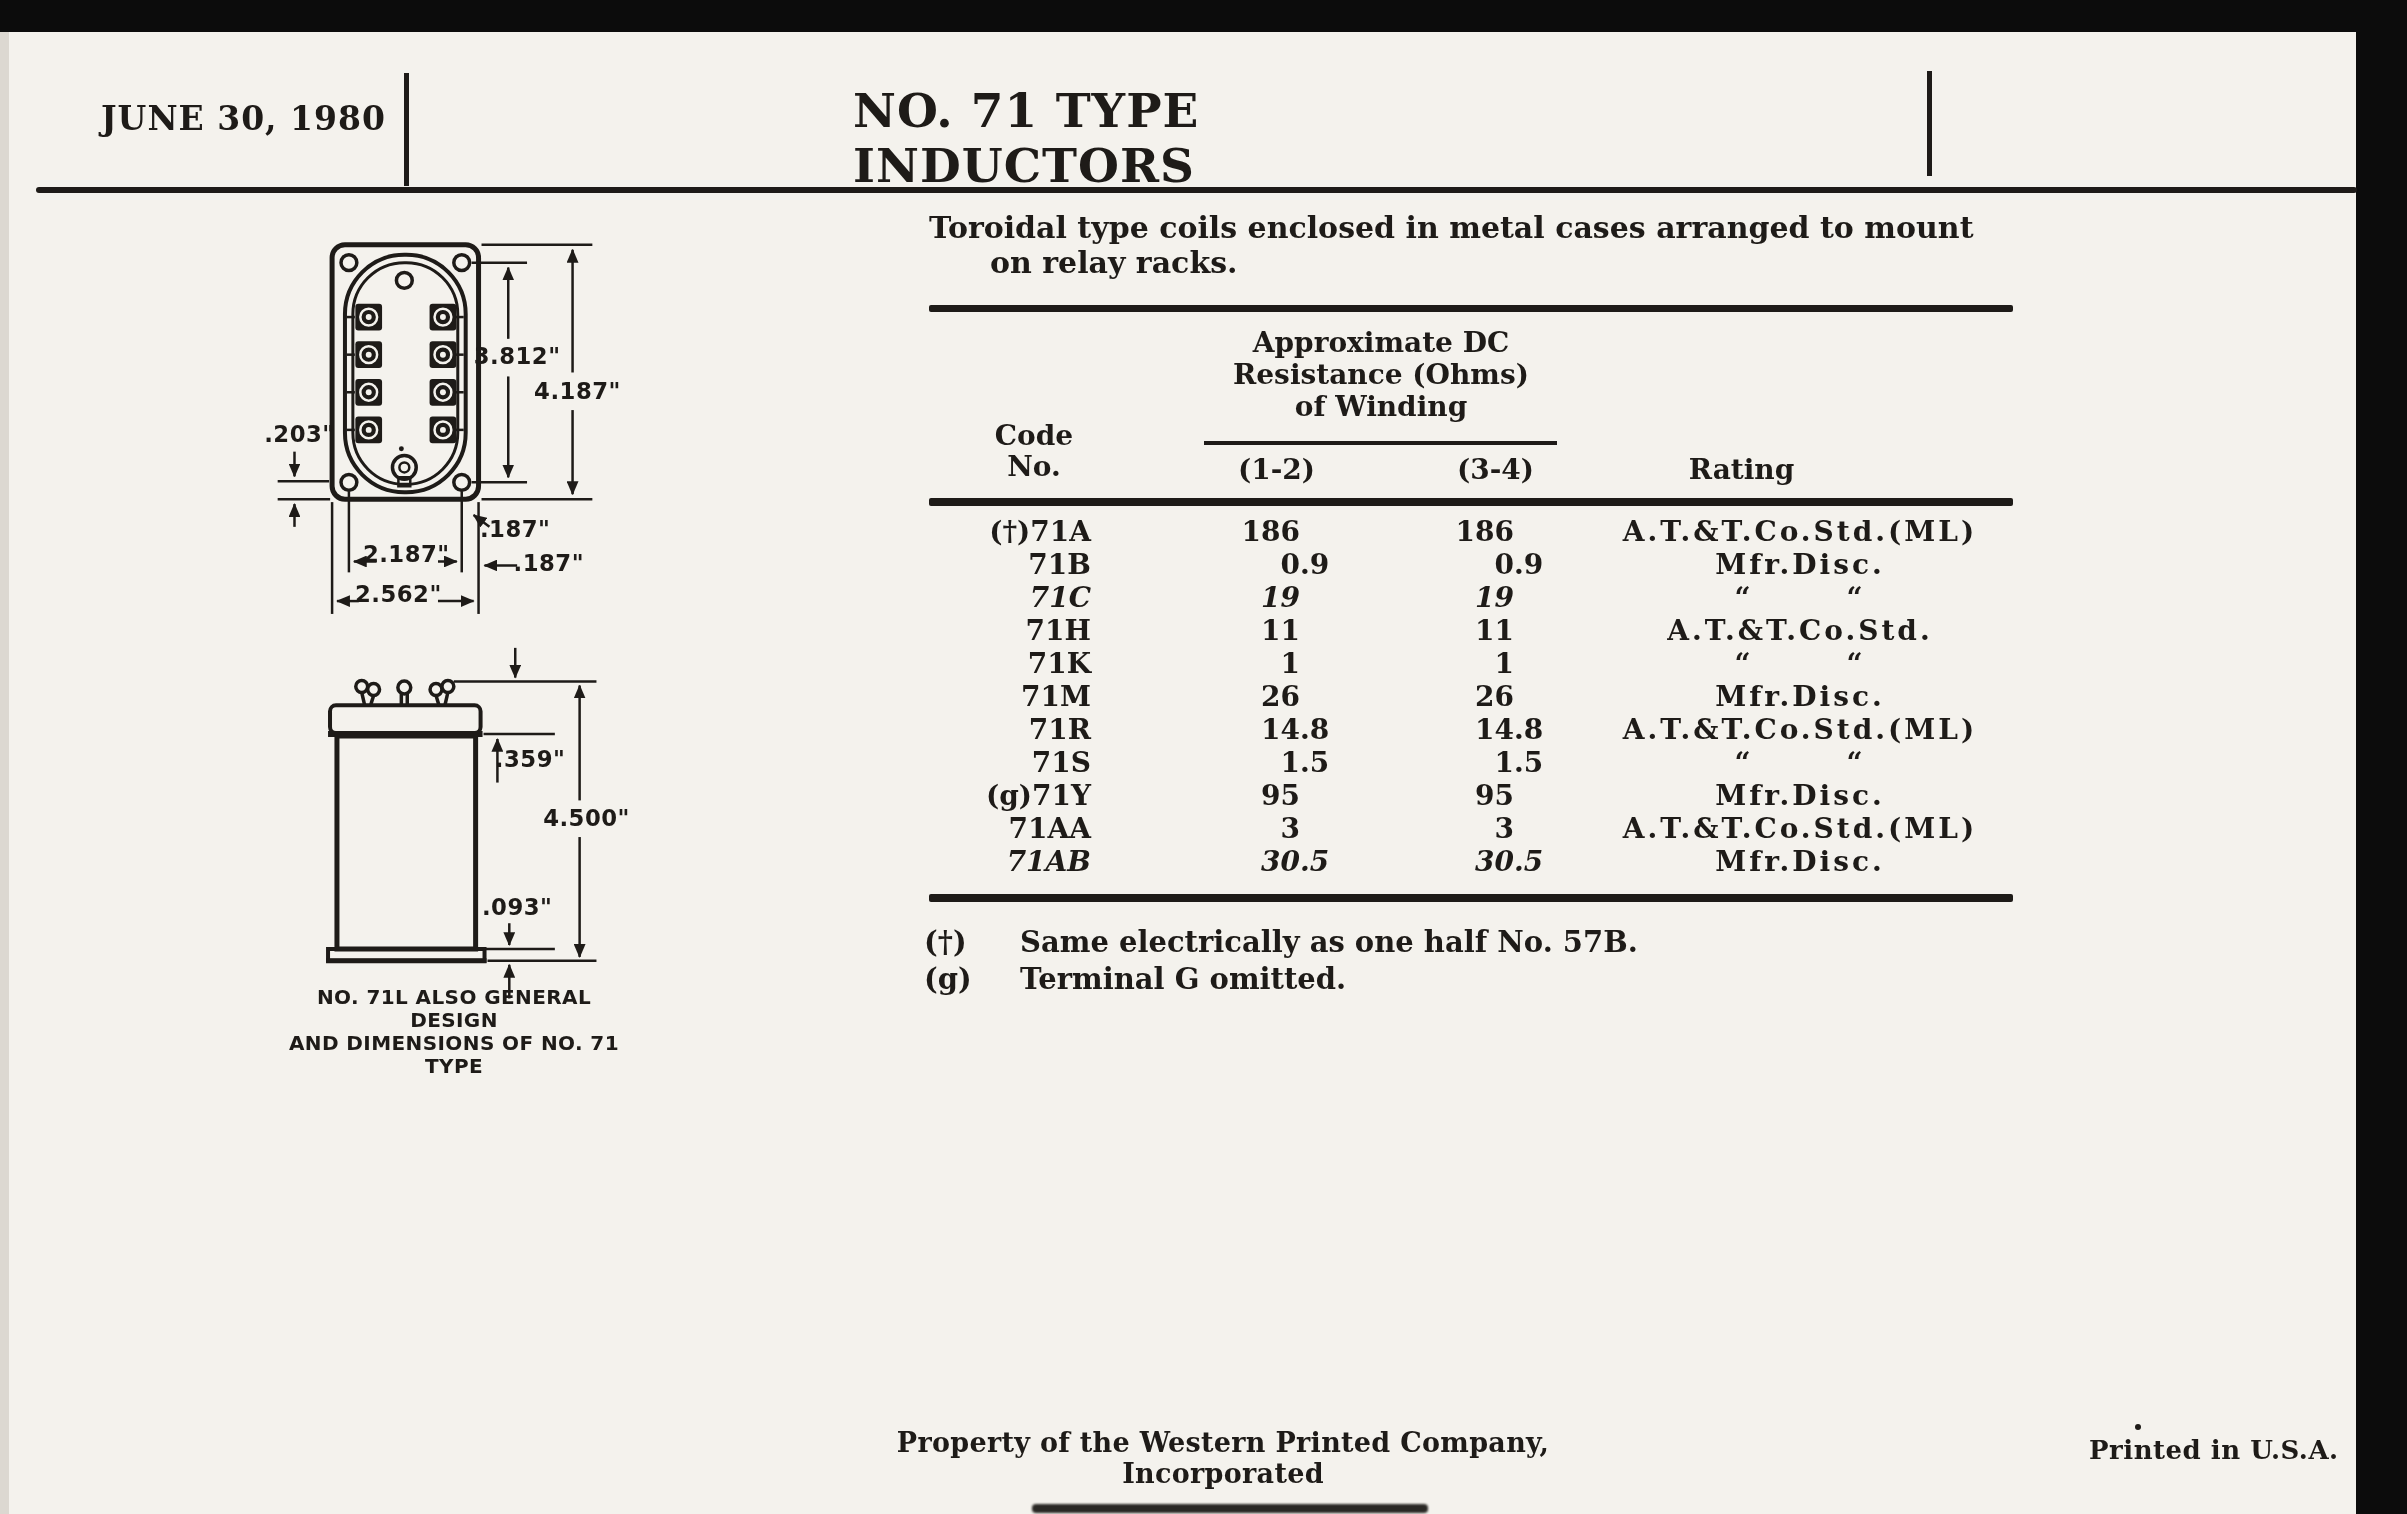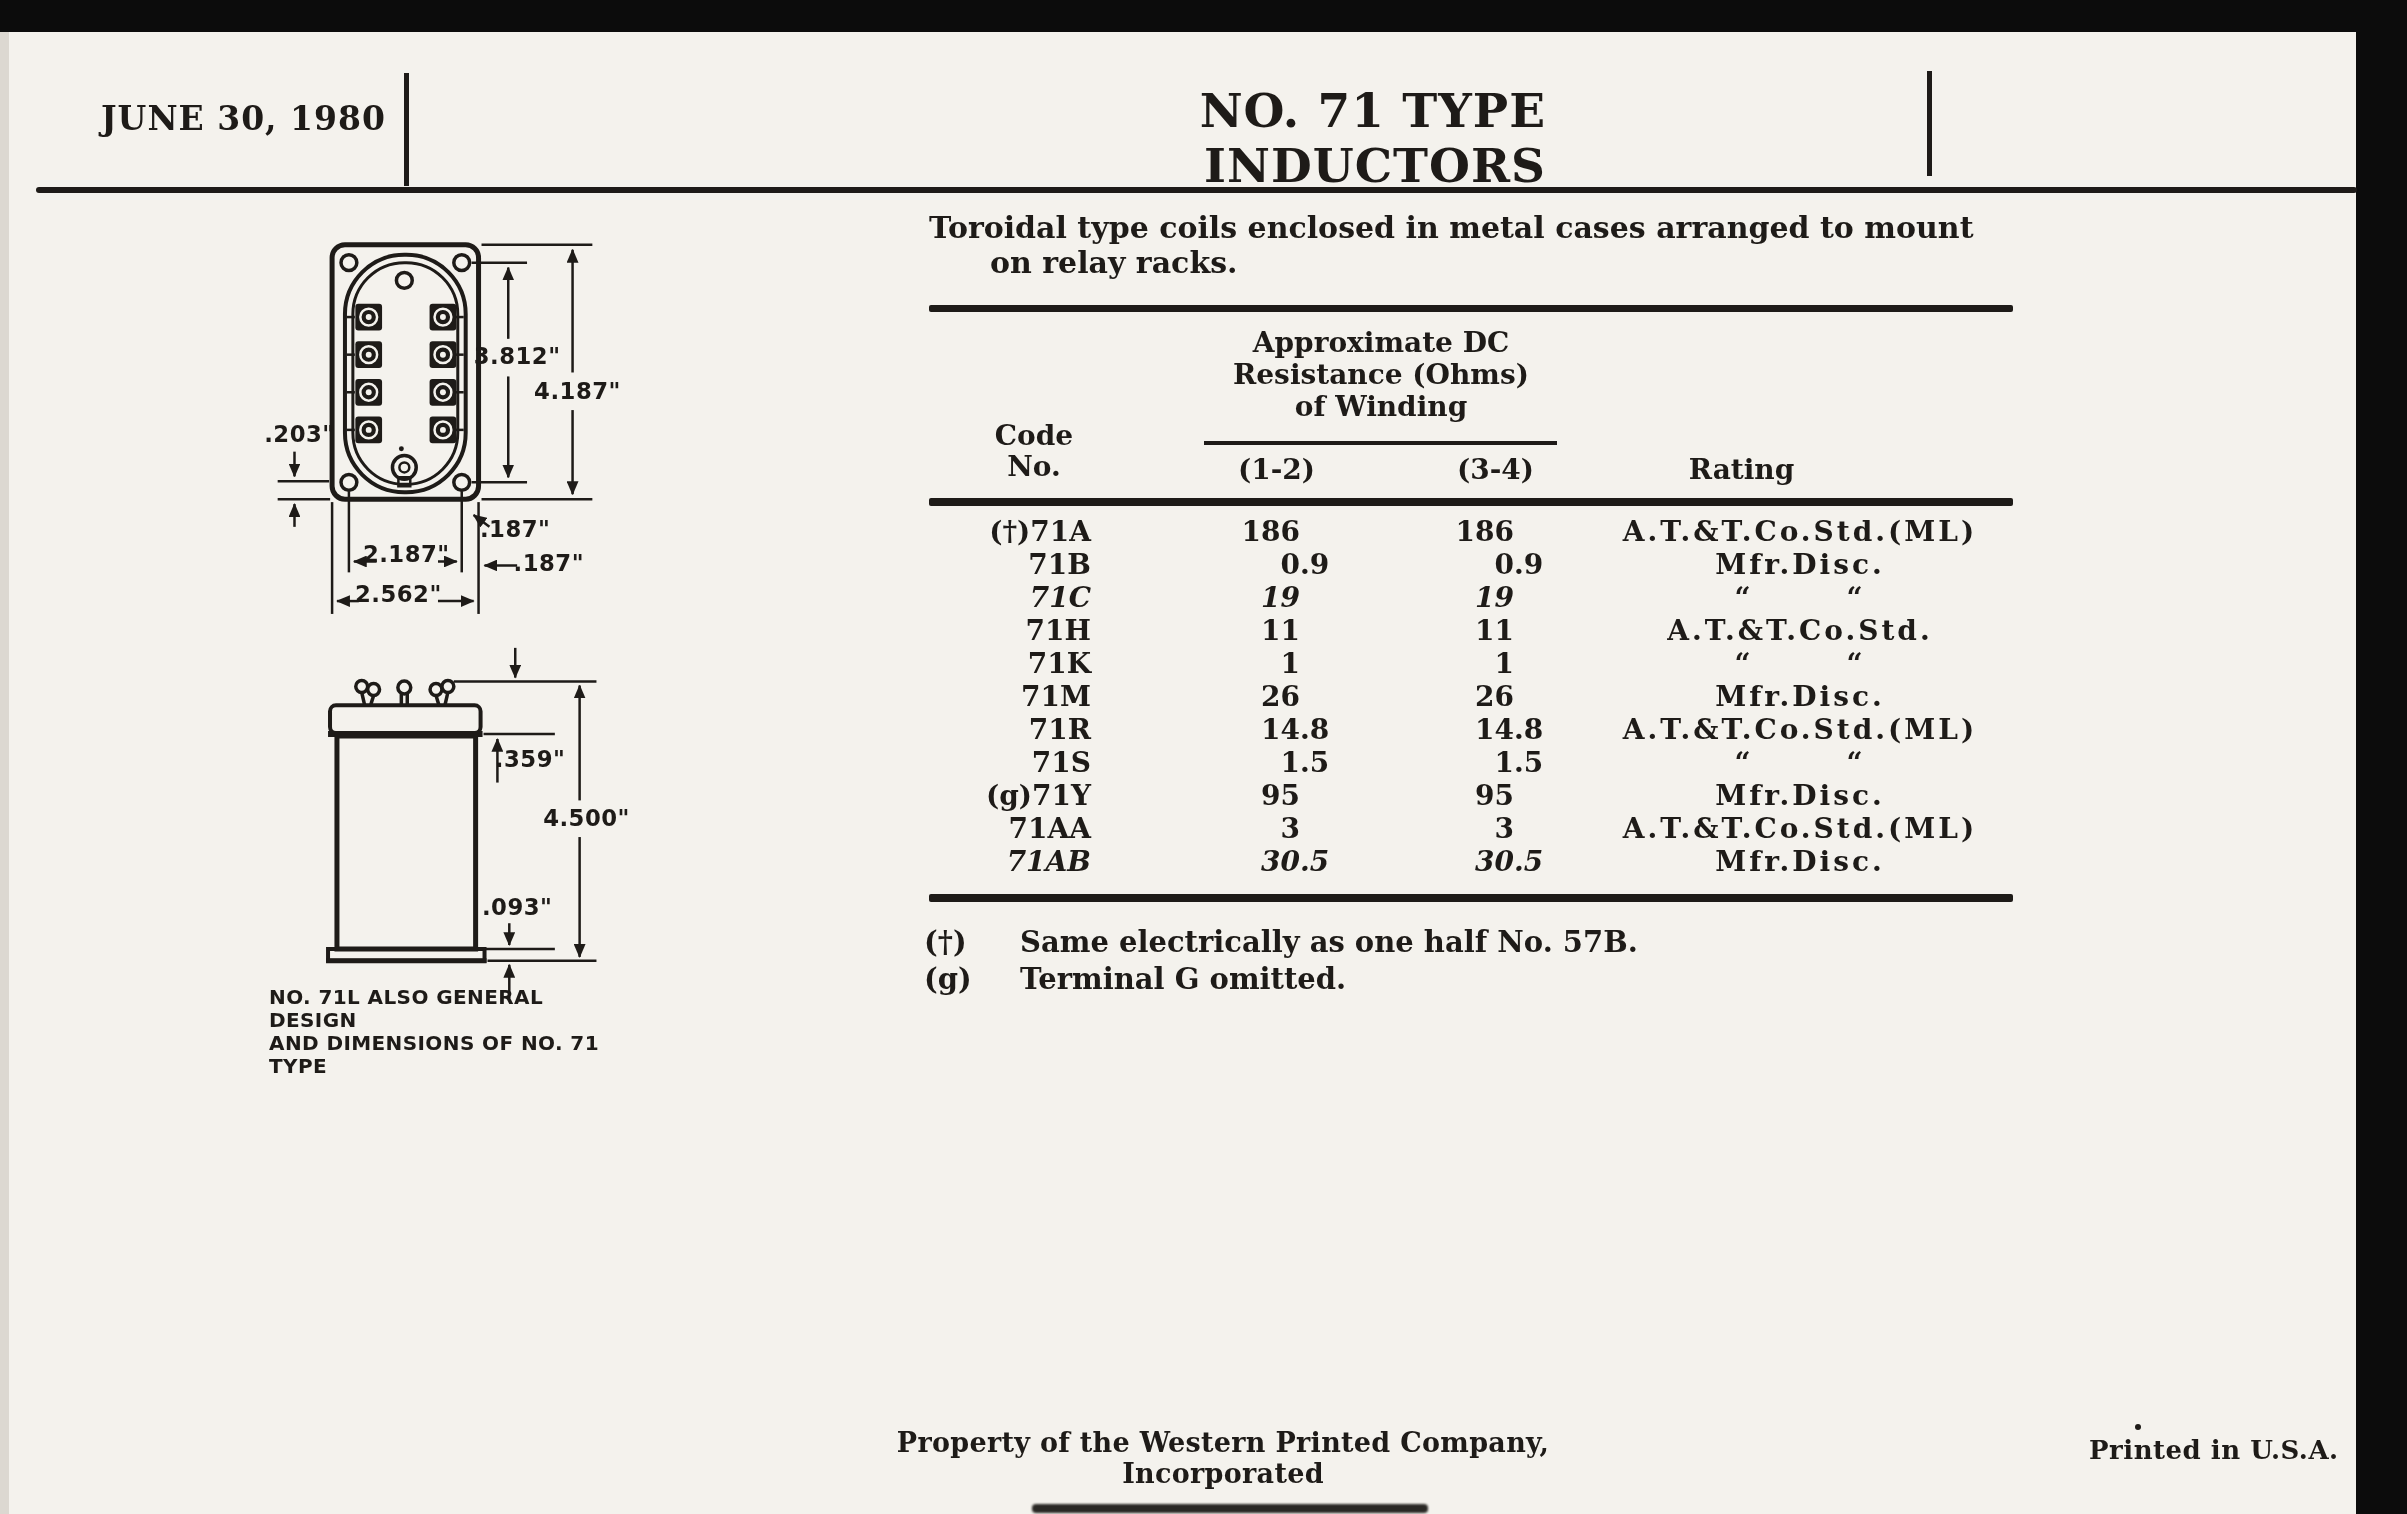--- a/index.html
+++ b/index.html
@@ -15,21 +15,21 @@
   .abs{position:absolute;}
   
   .band-top{left:0;top:0;width:100%;height:32px;background:var(--band);}
   .band-right{left:2356px;top:0;width:51px;height:100%;background:var(--band);}
   .edge-left{left:0;top:32px;width:9px;height:100%;background:#dcd8d1;}
   .smudge{left:1032px;top:1504px;width:396px;height:9px;background:#151310;border-radius:4px;filter:blur(1px);opacity:.9;}
   .artifact-dot{left:2135px;top:1424px;width:6px;height:6px;border-radius:3px;background:var(--ink);}
   
   .date{left:101px;top:99px;font-size:33px;letter-spacing:1px;}
   .vbar1{left:404px;top:73px;width:5px;height:113px;background:var(--ink);}
-  .title{left:853px;top:83px;width:693px;text-align:right;font-size:47px;letter-spacing:1px;}
+  .title{left:853px;top:83px;width:693px;text-align:left;font-size:47px;letter-spacing:1px;}
   .vbar2{left:1927px;top:71px;width:5px;height:105px;background:var(--ink);}
   .ratings-note{left:1976px;top:85px;width:327px;text-align:center;font-size:30px;line-height:35px;letter-spacing:1px;}
   .header-rule{left:36px;top:187px;width:2321px;height:6px;background:var(--ink);border-radius:3px;}
   
   .intro1{left:929px;top:210px;font-size:30px;}
   .intro2{left:990px;top:245px;font-size:30px;}
   
   #spec-table{left:939px;top:305px;width:1074px;height:604px;}
   #spec-table .rule{position:absolute;left:-10px;right:0;background:var(--ink);border-radius:2px;}
   .rule-top{top:0;height:7px;}
@@ -54,21 +54,21 @@
   
   .footnote{position:absolute;left:924px;font-size:29px;display:flex;}
   .fn1{top:925px;} .fn2{top:962px;}
   .fmark{width:96px;}
   
   .footer-left{left:842px;top:1427px;width:762px;text-align:center;font-size:27px;letter-spacing:0.3px;}
   .footer-right{left:2041px;top:1435px;font-size:26px;letter-spacing:0.5px;margin-left:48px;}
   
   .dsvg{position:absolute;}
   .dsvg text{font-family:var(--sans);font-weight:700;font-size:23px;fill:var(--ink);letter-spacing:.5px;}
-  .caption{left:269px;top:986px;width:358px;text-align:left;font-family:var(--sans);
+  .caption{left:275px;top:986px;width:358px;text-align:center;font-family:var(--sans);
            font-size:20px;line-height:23px;letter-spacing:0.4px;}
   svg *{vector-effect:non-scaling-stroke;}
 </style>
 </head>
 <body>
 
 <div id="page">
 
   <div class="abs band-top"></div>
   <div class="abs band-right"></div>

